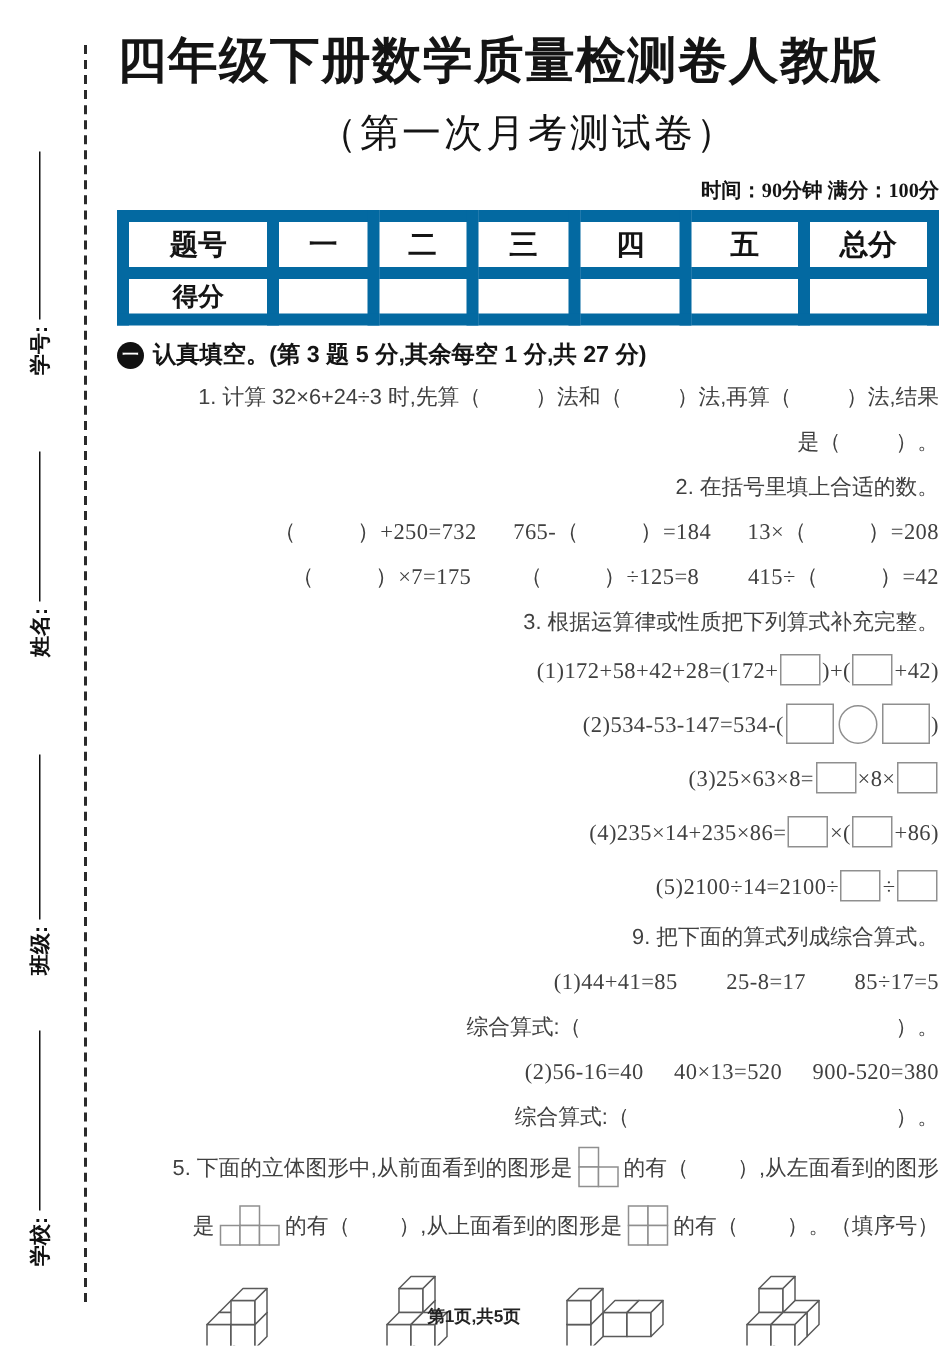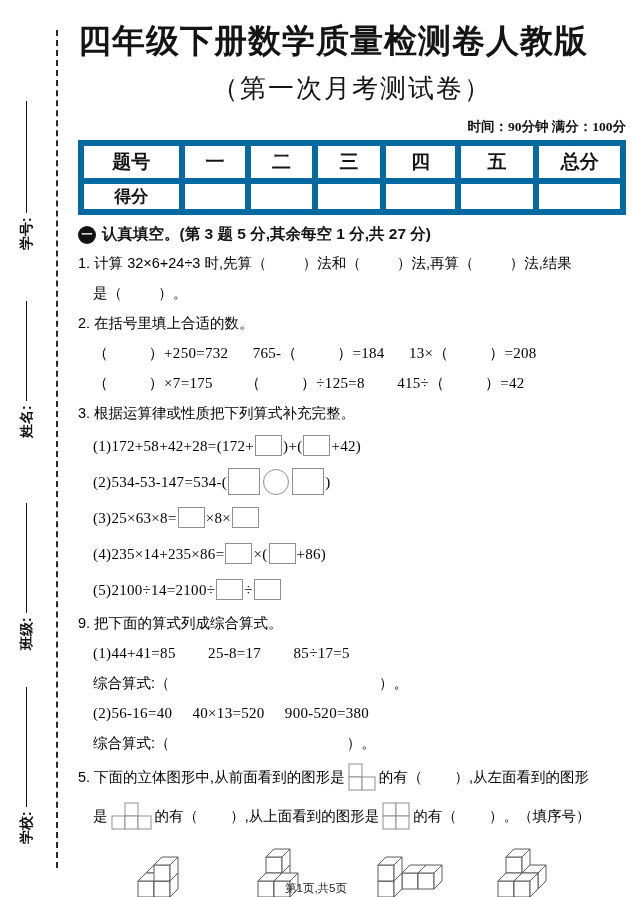--- a/index.html
+++ b/index.html
@@ -36,55 +36,55 @@
   .subtitle {
     text-align:center; font-size:26px; font-weight:500; letter-spacing:2px;
     font-family:"Liberation Serif","DejaVu Serif",serif; margin-top:10px; line-height:34px;
   }
   .meta {
     text-align:right; font-size:13.5px; font-weight:600; margin-top:12px;
     font-family:"Liberation Serif","DejaVu Serif",serif;
   }
 
   table.score-table { border-collapse:collapse; width:100%; margin-top:4px; table-layout:fixed; }
-  .score-table th, .score-table td { border:6px solid #0369a1; text-align:center; background:#fff; }
+  .score-table th, .score-table td { border:8px solid #0369a1; text-align:center; background:#fff; }
   .score-table tr.hrow th { height:38px; font-size:19px; font-weight:700; }
   .score-table tr.srow th { height:31px; font-size:17px; font-weight:700; }
 
   .sec-head { margin-top:9px; display:flex; align-items:center; gap:6px; font-size:15.5px; font-weight:700; }
   .badge {
     width:18px; height:18px; border-radius:50%; background:#111; color:#fff;
     display:inline-flex; align-items:center; justify-content:center;
     font-size:11px; font-weight:700; flex:none;
   }
 
   .questions { margin-top:3px; }
-  .qline { white-space:pre-wrap; font-size:14.5px; line-height:30px; color:#000000; }
+  .qline { white-space:pre-wrap; font-size:14.5px; line-height:30px; color:#404040;text-align:right; }
   .qline.cont { padding-left:15px; }
   .qline.math { font-family:"Liberation Serif","DejaVu Serif",serif; letter-spacing:.3px; font-size:15px; }
   .question.q3 .qline.math { line-height:36px; }
   .question.q5 .qline { line-height:39px; }
 
   .box {
     display:inline-block; width:27px; height:21px; border:1px solid #8f8f8f;
     background:#fff; vertical-align:-5px; margin:0 1px;
   }
   .box.big { width:32px; height:27px; vertical-align:-8px; }
   .circle {
     display:inline-block; width:26px; height:26px; border:1px solid #8f8f8f;
     border-radius:50%; background:#fff; vertical-align:-8px; margin:0 2px;
   }
   svg.vshape { vertical-align:-9px; margin:0 3px; }
 
   .figures { display:flex; justify-content:center; gap:46px; margin-top:4px; }
   .fig { text-align:center; }
 
   .footer {
-    position:absolute; bottom:1px; left:0; width:632px;
-    text-align:center; font-size:11.5px; color:#222;
+    position:absolute; bottom:12px; left:0; width:632px;
+    text-align:center; font-size:11.5px; color:#222;font-weight:bold;
   }
 </style>
 </head>
 <body>
 
 <div class="page">
 
   <div class="side-item si-1"><span>学号:</span><span class="side-line"></span></div>
   <div class="side-item si-2"><span>姓名:</span><span class="side-line"></span></div>
   <div class="side-item si-3"><span>班级:</span><span class="side-line"></span></div>

